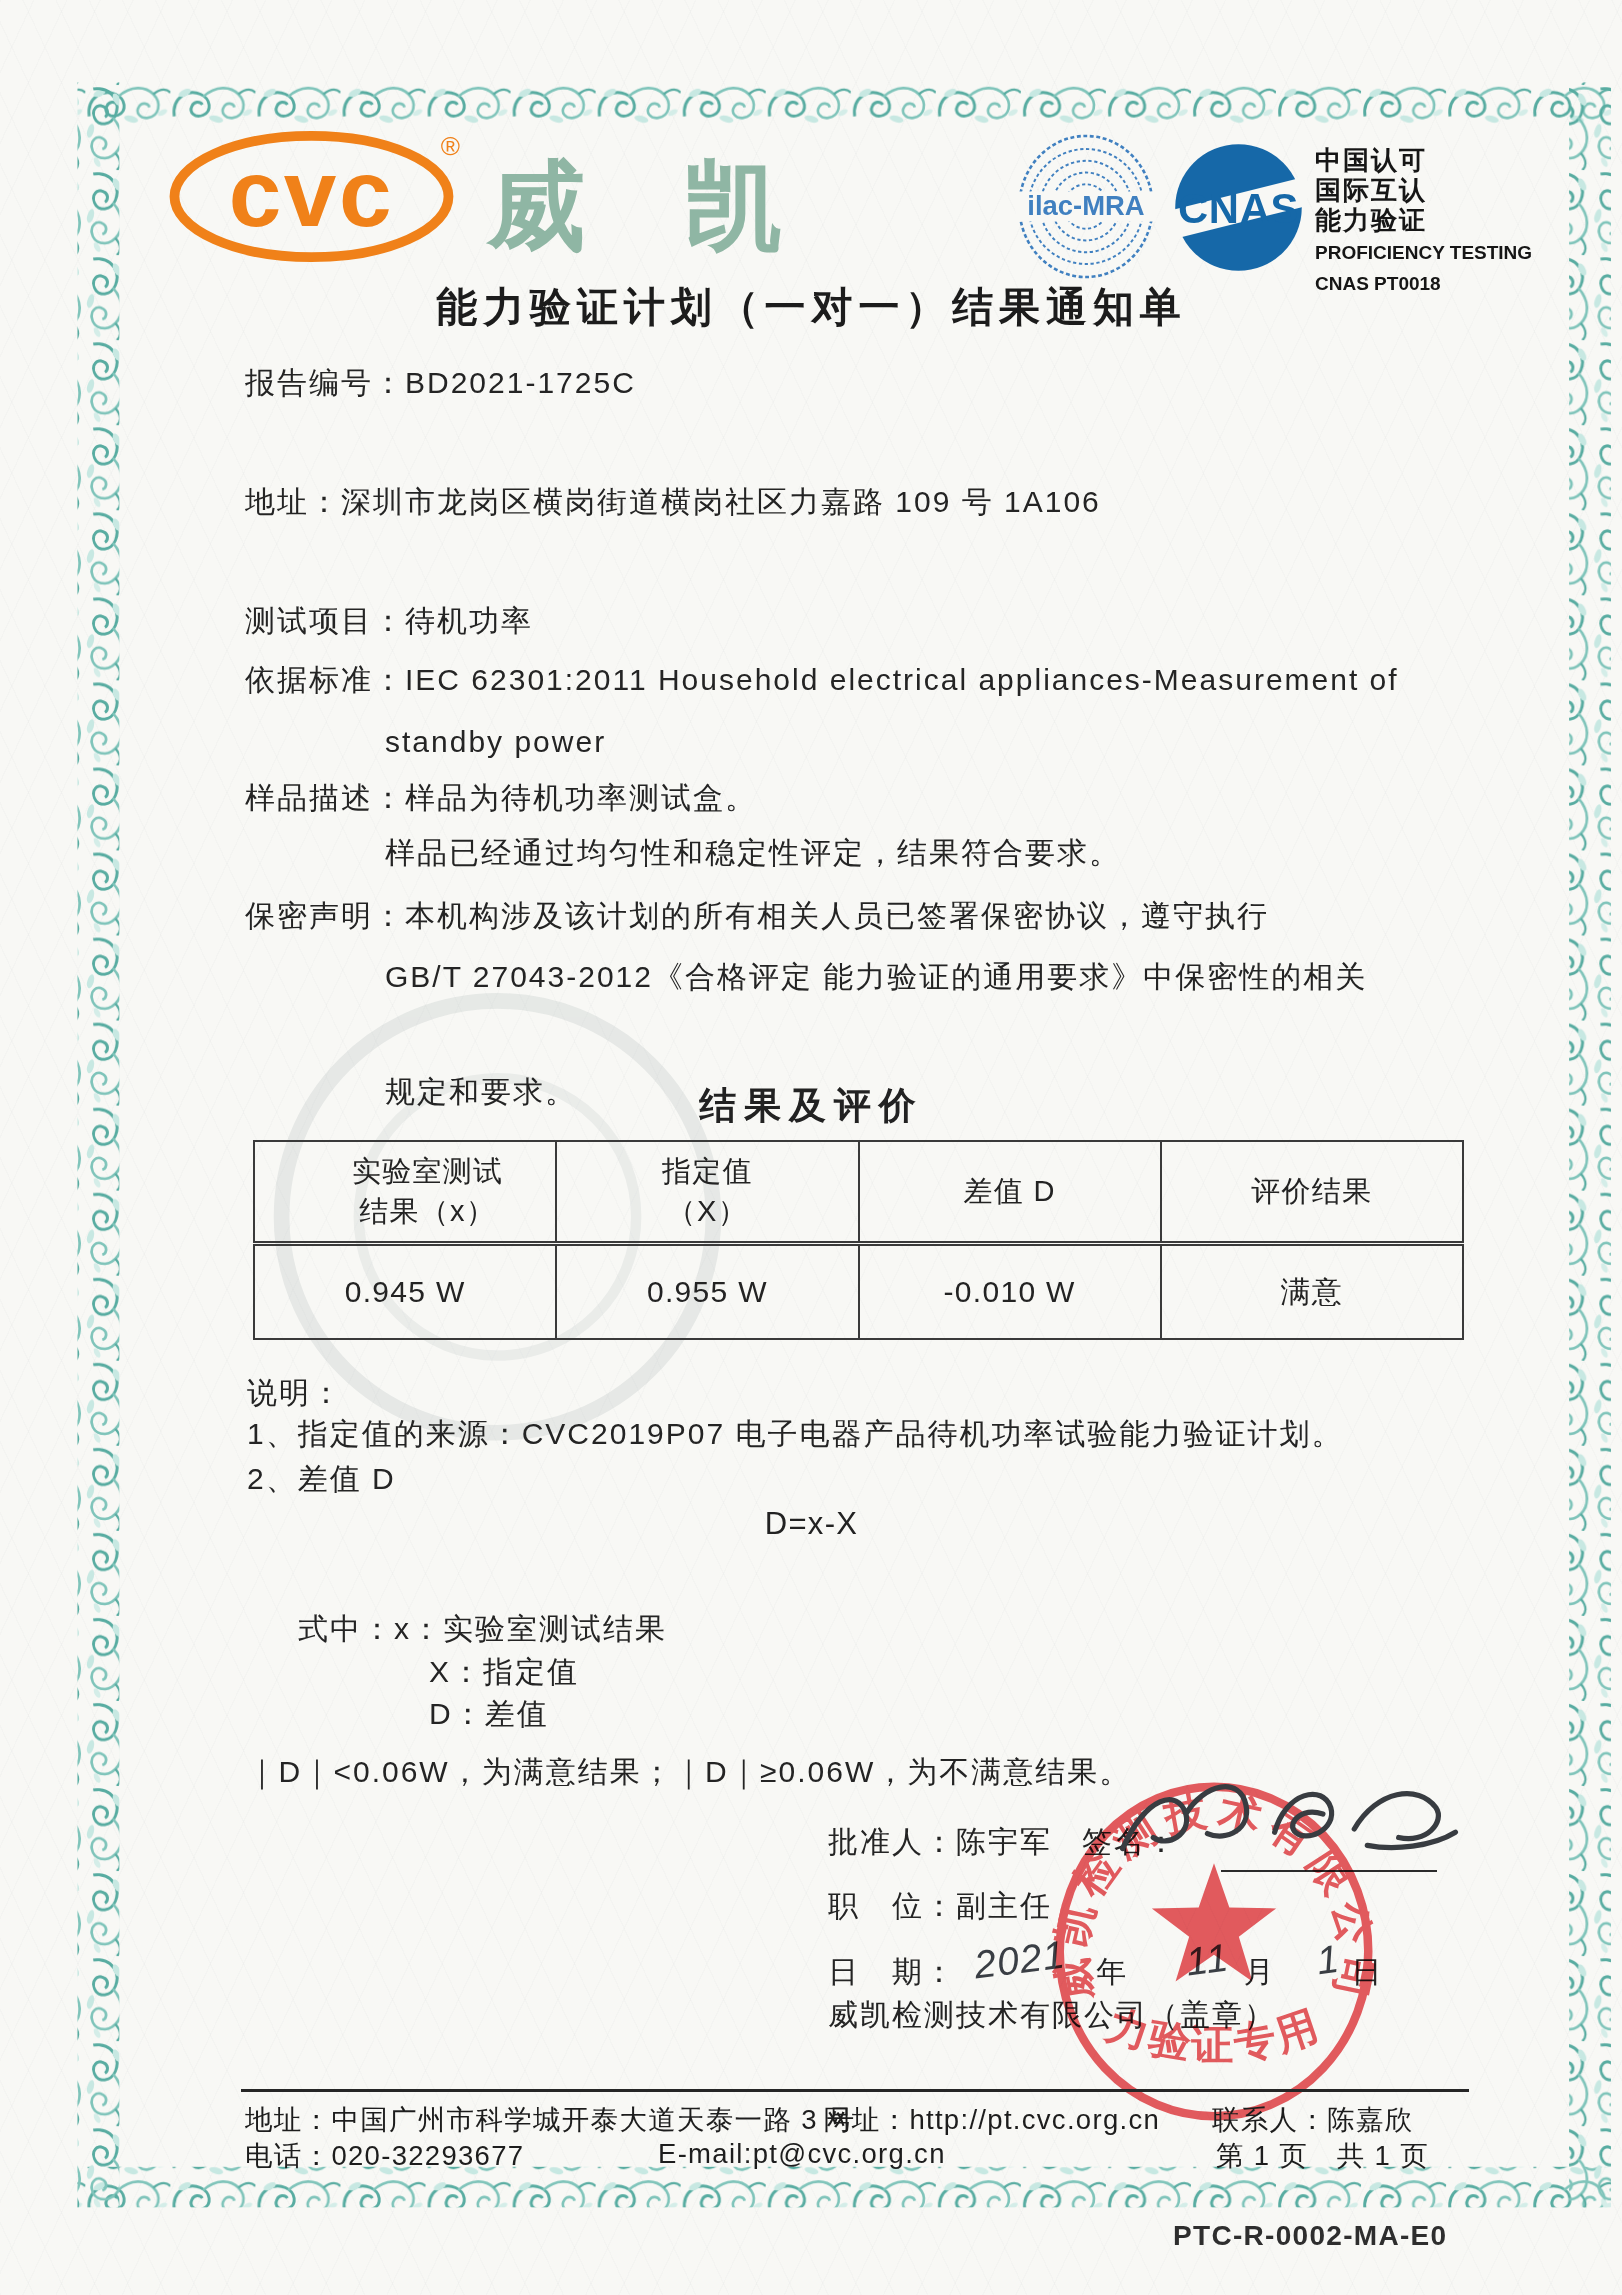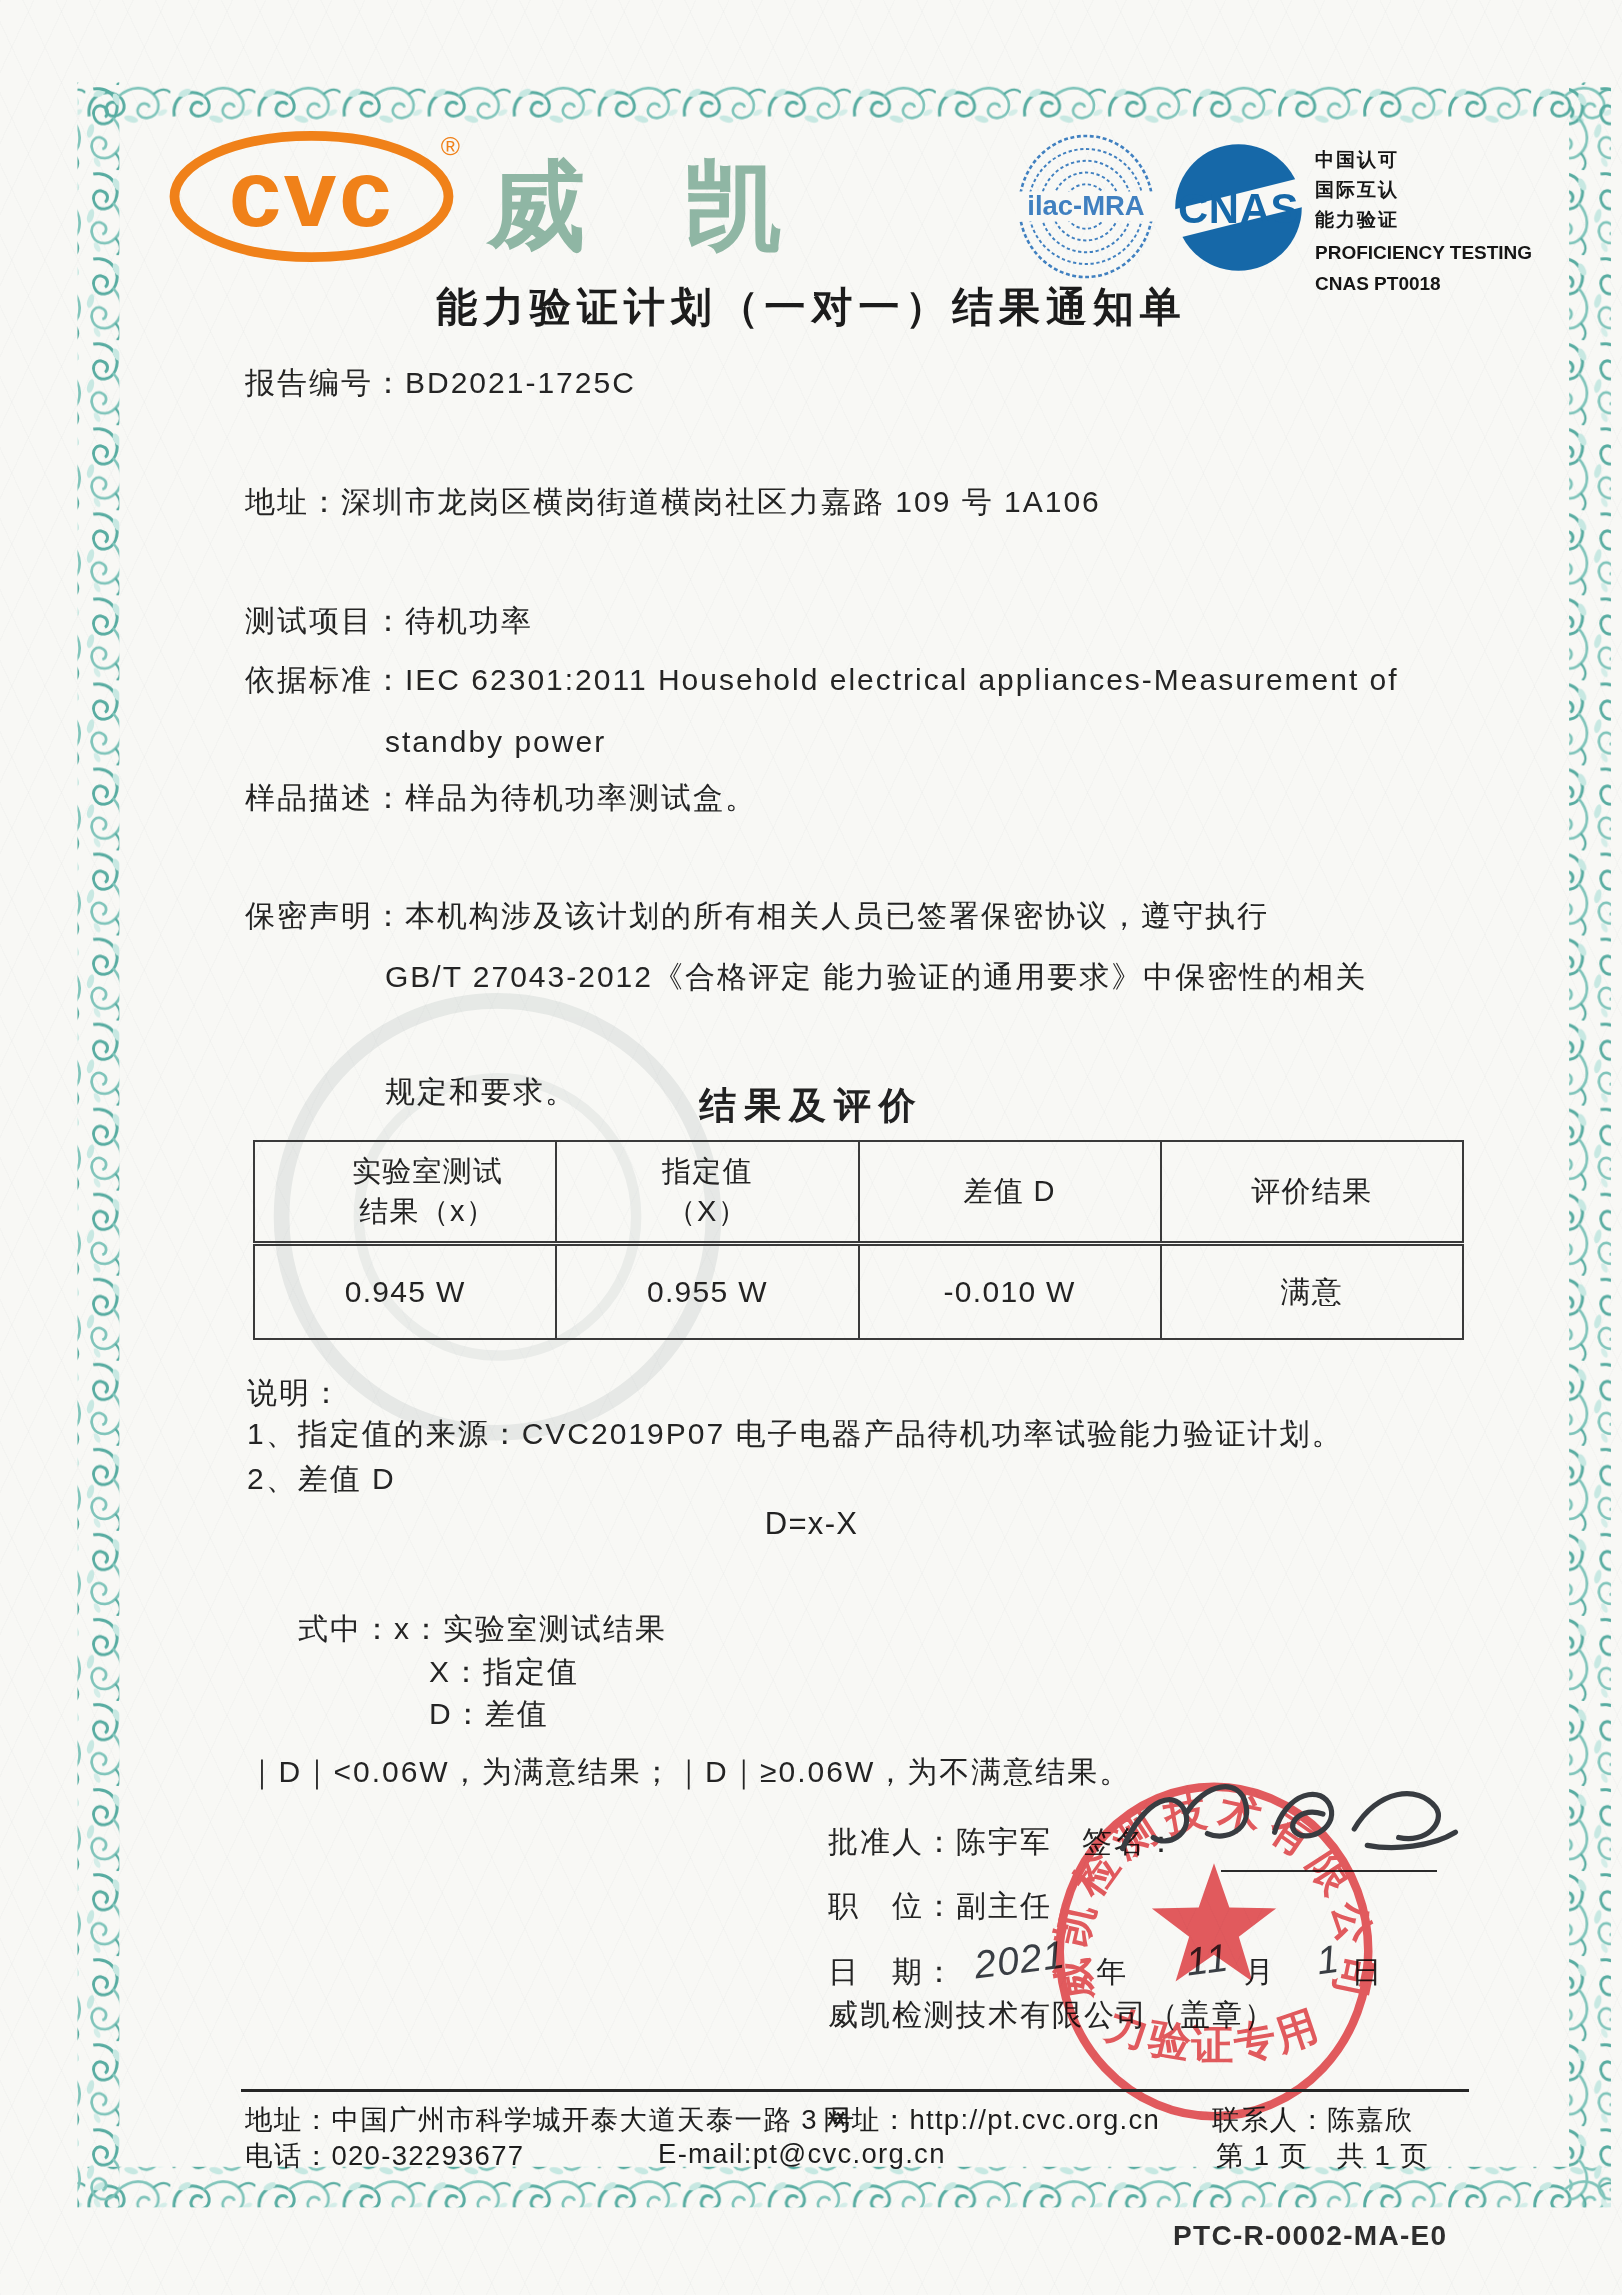--- a/index.html
+++ b/index.html
@@ -12,21 +12,21 @@
     font-family:"Liberation Sans", sans-serif;color:#222;
   }
   .abs{position:absolute;}
   .line{position:absolute;font-size:30px;line-height:1.2;letter-spacing:2px;white-space:nowrap;color:#242424;}
   .title{position:absolute;left:0;width:100%;text-align:center;font-size:41px;font-weight:bold;letter-spacing:5.9px;color:#1c1c1c;}
   .section-head{position:absolute;left:0;width:100%;text-align:center;font-size:37px;font-weight:600;letter-spacing:7.9px;color:#222;}
   .centered{position:absolute;left:0;width:100%;text-align:center;font-size:31px;letter-spacing:1.3px;color:#222;}
   .bold{font-weight:bold;}
   .brand-cn{position:absolute;font-size:98px;font-weight:700;letter-spacing:36px;color:#8fb6a4;line-height:1;}
   .accred{position:absolute;color:#161616;white-space:nowrap;}
-  .accred .cn{font-size:19px;font-weight:bold;line-height:30px;letter-spacing:2px;}
+  .accred .cn{font-size:26px;font-weight:bold;line-height:30px;letter-spacing:2px;}
   .accred .en{font-size:19px;font-weight:bold;line-height:26px;margin-top:5.2px;}
   table.results{
     position:absolute;border-collapse:collapse;table-layout:fixed;
     width:1211px;height:186px;background:transparent;
   }
   table.results th, table.results td{
     border:2px solid #3a3a3a;font-weight:normal;color:#232323;
     text-align:center;vertical-align:middle;letter-spacing:1.3px;
   }
   table.results th{font-size:29px;line-height:1.35;height:97px;border-bottom:5.9px double #3a3a3a;}
@@ -123,20 +123,23 @@
   </div>
   <div class="line" style="left:245px;top:662px;">
     <span>依据标准：</span><span>IEC 62301:2011 Household electrical appliances-Measurement of</span>
   </div>
   <div class="line" style="left:385px;top:724px;">
     <span>standby power</span>
   </div>
   <div class="line" style="left:245px;top:780px;">
     <span>样品描述：</span><span>样品为待机功率测试盒。</span>
   </div>
+  <div class="line" style="left:385px;top:835px;">
+    <span>样品已经通过均匀性和稳定性评定，结果符合要求。</span>
+  </div>
   <div class="line" style="left:245px;top:898px;">
     <span>保密声明：</span><span>本机构涉及该计划的所有相关人员已签署保密协议，遵守执行</span>
   </div>
   <div class="line" style="left:385px;top:959px;">
     <span>GB/T 27043-2012《合格评定 能力验证的通用要求》中保密性的相关</span>
   </div>
   <div class="line" style="left:385px;top:1074px;">
     <span>规定和要求。</span>
   </div>
 

